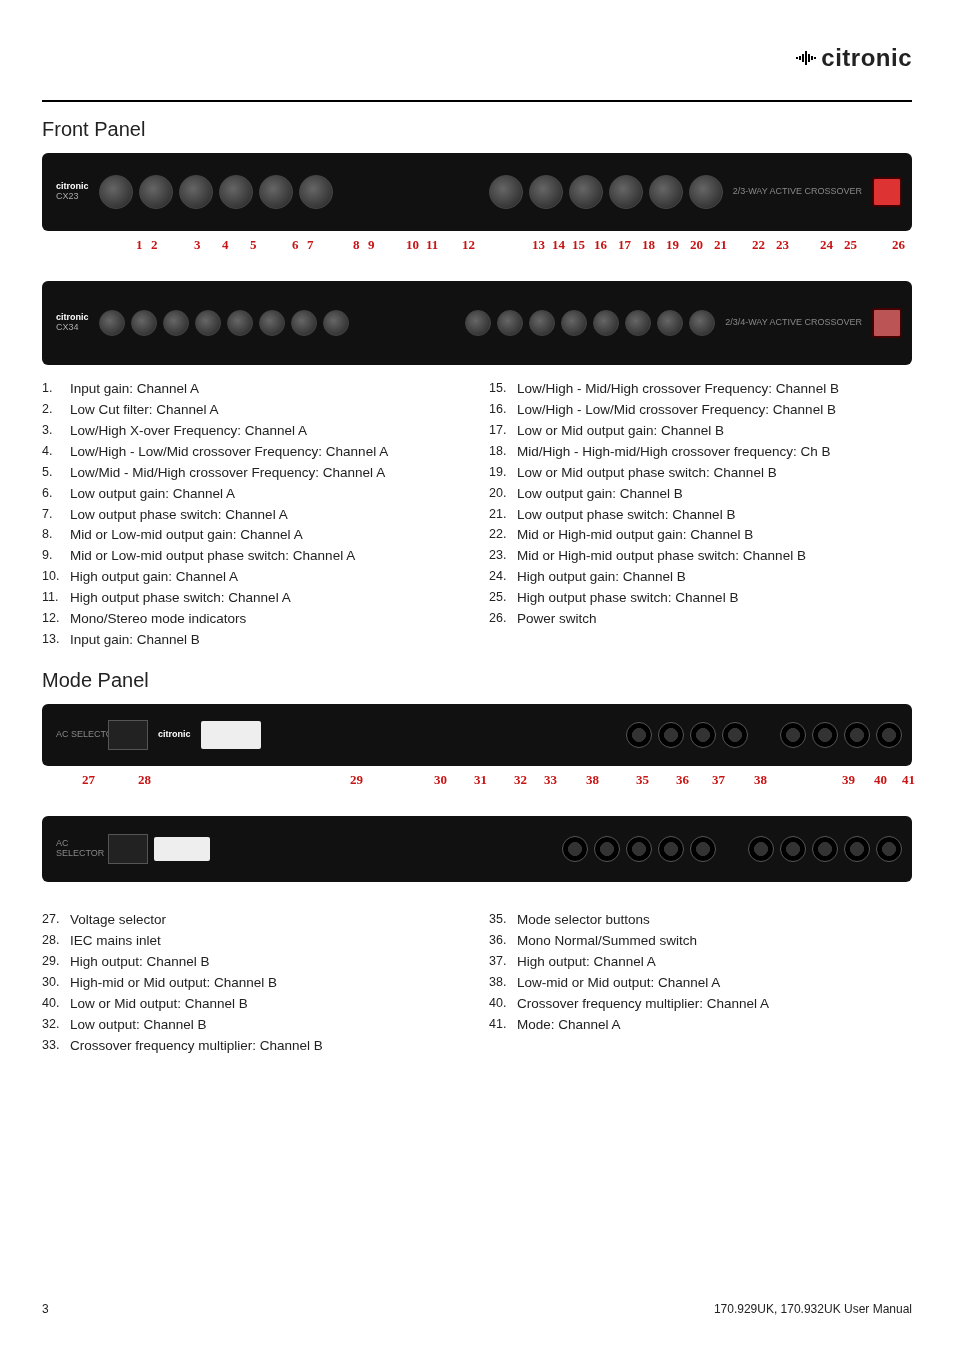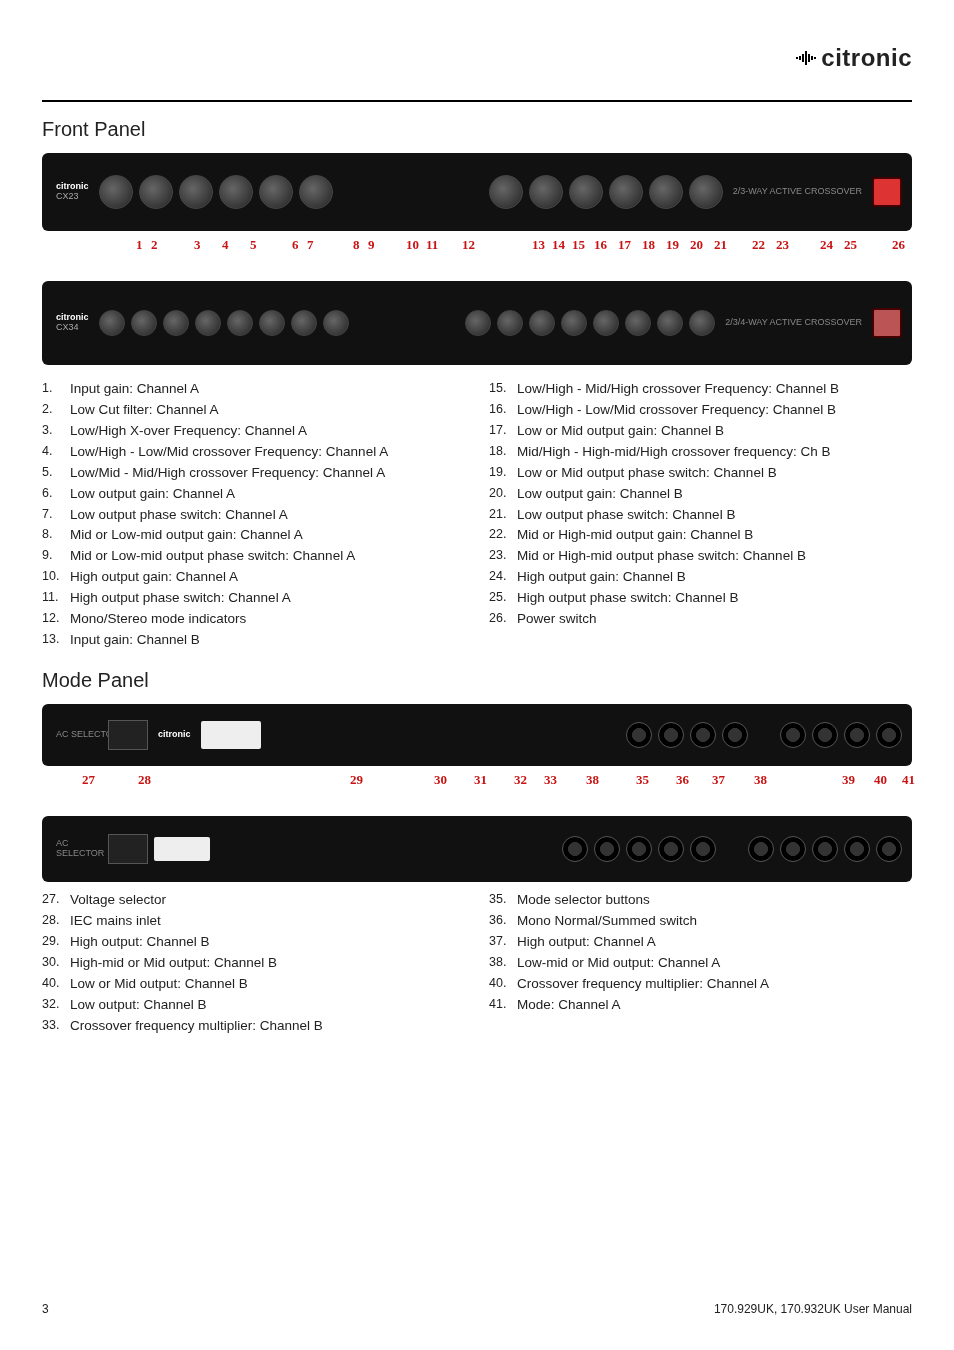--- a/index.html
+++ b/index.html
@@ -43,21 +43,21 @@
     border-radius: 6px;
     margin-bottom: 6px;
     display: flex;
     align-items: center;
     padding: 8px 10px;
     gap: 6px;
   }
   .device-img.top1 { height: 78px; }
   .device-img.top2 { height: 84px; margin-bottom: 14px; }
   .device-img.rear1 { height: 62px; }
-  .device-img.rear2 { height: 66px; margin-bottom: 8px; }
+  .device-img.rear2 { height: 66px; margin-bottom: 28px; }
   .knob {
     width: 34px; height: 34px; border-radius: 50%;
     background: radial-gradient(circle at 40% 40%, #666, #222);
     border: 1px solid #444;
     flex: 0 0 auto;
   }
   .knob.sm { width: 26px; height: 26px; }
   .pwr {
     width: 30px; height: 30px; background: #d33; border: 2px solid #400; border-radius: 3px;
     margin-left: auto;

